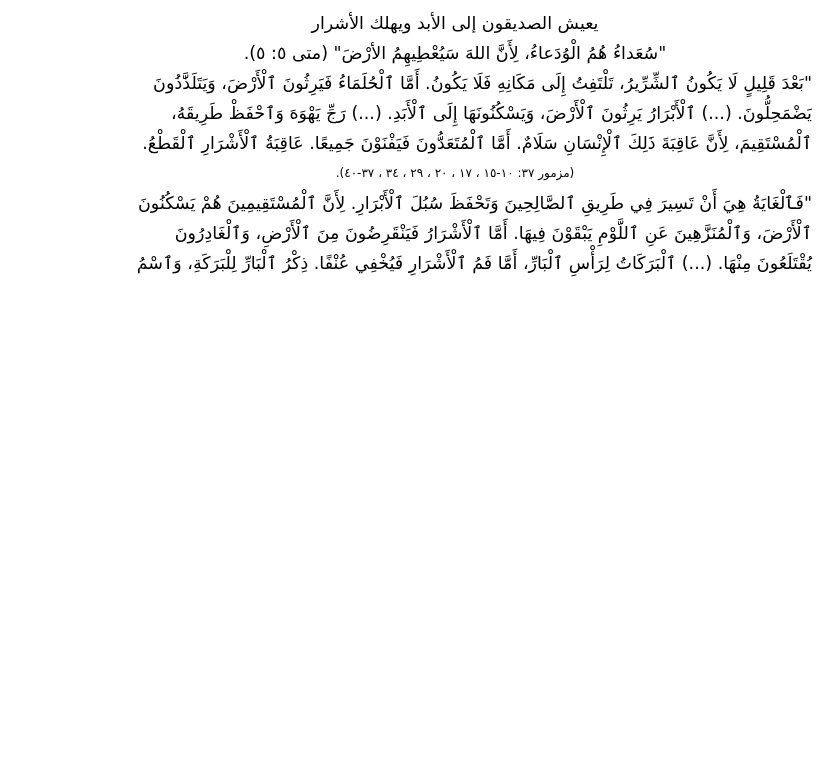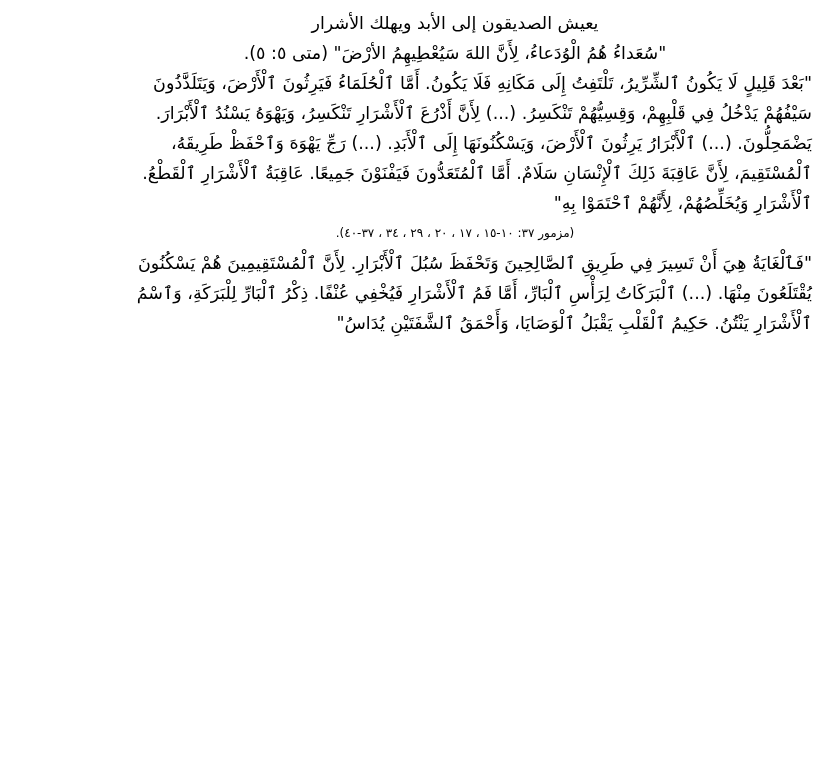--- a/index.html
+++ b/index.html
@@ -40,22 +40,20 @@
   }
 </style>
 </head>
 <body>
 
 <div class="page">
 
   <div class="line center">يعيش الصديقون إلى الأبد ويهلك الأشرار</div>
   <div class="line center">"سُعَداءُ هُمُ الْوُدَعاءُ، لِأَنَّ اللهَ سَيُعْطِيهِمُ الأرْضَ" (متى ٥: ٥).</div>
   <div class="line right">"بَعْدَ قَلِيلٍ لَا يَكُونُ ٱلشِّرِّيرُ، تَلْتَفِتُ إِلَى مَكَانِهِ فَلَا يَكُونُ. أَمَّا ٱلْحُلَمَاءُ فَيَرِثُونَ ٱلْأَرْضَ، وَيَتَلَذَّذُونَ</div>
-  <div class="line right">سَيْفُهُمْ يَدْخُلُ فِي قَلْبِهِمْ، وَقِسِيُّهُمْ تَنْكَسِرُ. (...) لِأَنَّ أَذْرُعَ ٱلْأَشْرَارِ تَنْكَسِرُ، وَيَهْوَهُ يَسْنُدُ ٱلْأَبْرَارَ.</div>
   <div class="line right">يَضْمَحِلُّونَ. (...)  ٱلْأَبْرَارُ يَرِثُونَ ٱلْأَرْضَ، وَيَسْكُنُونَهَا إِلَى ٱلْأَبَدِ. (...) رَجِّ يَهْوَهَ وَٱحْفَظْ طَرِيقَهُ،</div>
   <div class="line right">ٱلْمُسْتَقِيمَ، لِأَنَّ عَاقِبَةَ ذَلِكَ ٱلْإِنْسَانِ سَلَامٌ. أَمَّا ٱلْمُتَعَدُّونَ فَيَفْنَوْنَ جَمِيعًا. عَاقِبَةُ ٱلْأَشْرَارِ ٱلْقَطْعُ.</div>
-  <div class="line right">ٱلْأَشْرَارِ وَيُخَلِّصُهُمْ، لِأَنَّهُمْ ٱحْتَمَوْا بِهِ"</div>
   <div class="line center ref">(مزمور ٣٧: ١٠-١٥ ، ١٧ ، ٢٠ ، ٢٩ ، ٣٤ ، ٣٧-٤٠).</div>
   <div class="line right">"فَٱلْغَايَةُ هِيَ أَنْ تَسِيرَ فِي طَرِيقِ ٱلصَّالِحِينَ وَتَحْفَظَ سُبُلَ ٱلْأَبْرَارِ.  لِأَنَّ ٱلْمُسْتَقِيمِينَ هُمْ يَسْكُنُونَ</div>
+  <div class="line right">ٱلْأَرْضَ، وَٱلْمُنَزَّهِينَ عَنِ ٱللَّوْمِ يَبْقَوْنَ فِيهَا.  أَمَّا ٱلْأَشْرَارُ فَيَنْقَرِضُونَ مِنَ ٱلْأَرْضِ، وَٱلْغَادِرُونَ</div>
   <div class="line right">يُقْتَلَعُونَ مِنْهَا. (...)  ٱلْبَرَكَاتُ لِرَأْسِ ٱلْبَارِّ، أَمَّا فَمُ ٱلْأَشْرَارِ فَيُخْفِي عُنْفًا.  ذِكْرُ ٱلْبَارِّ لِلْبَرَكَةِ، وَٱسْمُ</div>
-  <div class="line right">ٱلْأَشْرَارِ يَنْتُنُ. حَكِيمُ ٱلْقَلْبِ يَقْبَلُ ٱلْوَصَايَا، وَأَحْمَقُ ٱلشَّفَتَيْنِ يُدَاسُ"</div>
 
 </div>
 
 </body></html>

